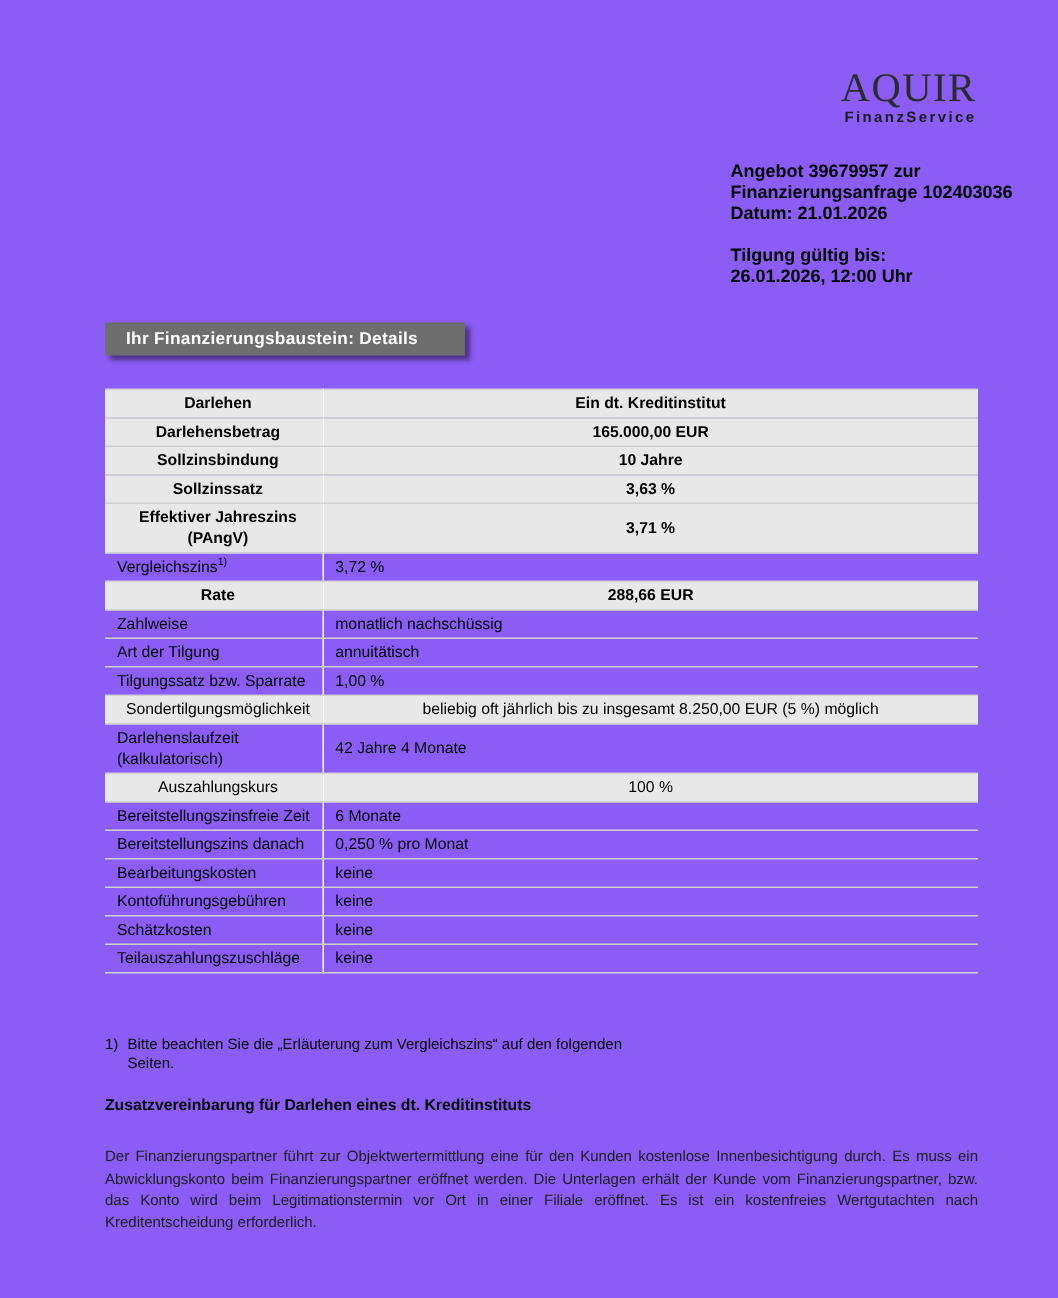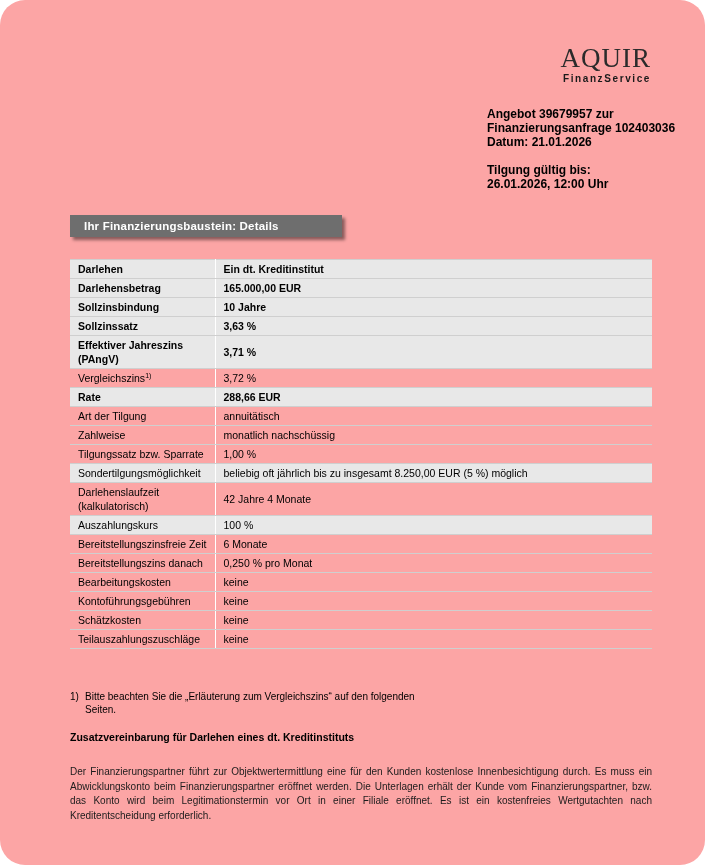--- a/index.html
+++ b/index.html
@@ -4,25 +4,24 @@
 <style>
   html, body {
     margin: 0;
     padding: 0;
     background: #ffffff;
   }
   .page {
     position: relative;
     width: 705px;
     height: 865px;
-    background: #fca5a5;
+    background: #8b5cf6;
     font-family: "Liberation Sans", "DejaVu Sans", sans-serif;
     color: #000000;
     overflow: hidden;
-    border-radius: 25px;
   }
 
   
   .brand {
     position: absolute;
     top: 44px;
     right: 54px;
     text-align: right;
   }
   .brand-name {
@@ -50,21 +49,21 @@
     line-height: 14px;
     white-space: nowrap;
   }
   .offer-info .group-gap { height: 14px; }
 
   
   .section-bar {
     position: absolute;
     left: 70px;
     top: 215px;
-    width: 272px;
+    width: 240px;
     height: 22px;
     box-sizing: border-box;
     background: var(--bar-bg, #6e6e6e);
     color: #ffffff;
     font-size: 11.5px;
     font-weight: bold;
     line-height: 22px;
     padding-left: 14px;
     letter-spacing: 0.2px;
     box-shadow: 3px 3px 3px rgba(0,0,0,0.45);
@@ -87,20 +86,21 @@
     line-height: 14px;
     vertical-align: middle;
     border-bottom: 1px solid var(--row-border, #cfcfcf);
   }
   .details-table td.label-cell {
     padding-right: 2px;
     border-right: 1px solid #ffffff;
   }
   .details-table tr.shaded td {
     background: var(--row-shaded, #e8e8e8);
+    text-align: center;
   }
   .details-table tr.bold td {
     font-weight: bold;
   }
   .details-table sup {
     font-size: 7px;
     line-height: 0;
   }
 
   
@@ -192,26 +192,26 @@
         </tr>
         <tr class="">
           <td class="label-cell">Vergleichszins<sup>1)</sup></td>
           <td class="value-cell">3,72 %</td>
         </tr>
         <tr class="shaded bold">
           <td class="label-cell">Rate</td>
           <td class="value-cell">288,66 EUR</td>
         </tr>
         <tr class="">
+          <td class="label-cell">Zahlweise</td>
+          <td class="value-cell">monatlich nachschüssig</td>
+        </tr>
+        <tr class="">
           <td class="label-cell">Art der Tilgung</td>
           <td class="value-cell">annuitätisch</td>
-        </tr>
-        <tr class="">
-          <td class="label-cell">Zahlweise</td>
-          <td class="value-cell">monatlich nachschüssig</td>
         </tr>
         <tr class="">
           <td class="label-cell">Tilgungssatz bzw. Sparrate</td>
           <td class="value-cell">1,00 %</td>
         </tr>
         <tr class="shaded">
           <td class="label-cell">Sondertilgungsmöglichkeit</td>
           <td class="value-cell">beliebig oft jährlich bis zu insgesamt 8.250,00 EUR (5 %) möglich</td>
         </tr>
         <tr class="">

